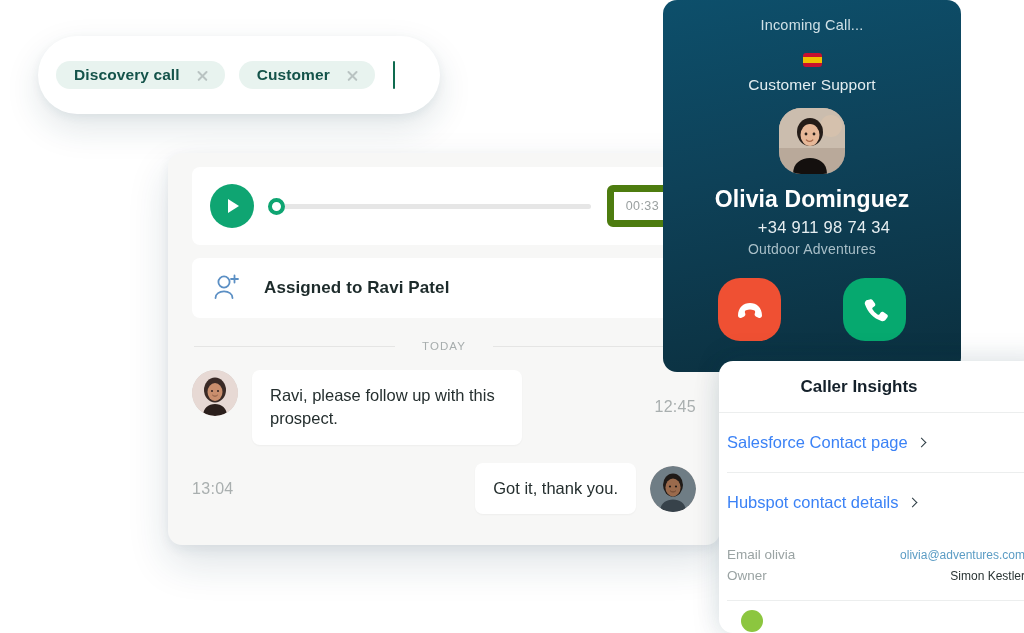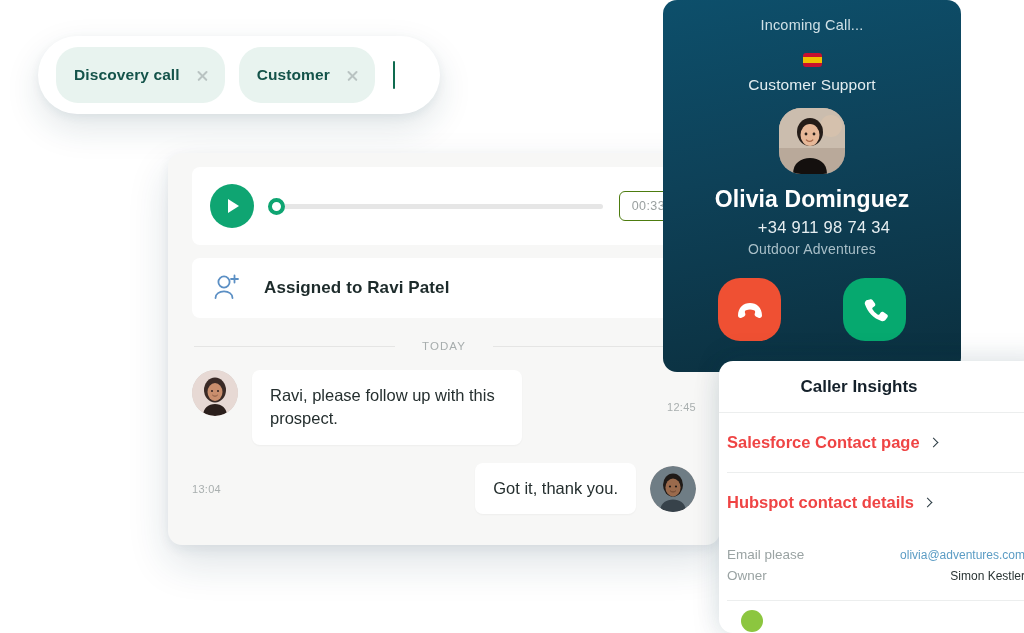--- a/index.html
+++ b/index.html
@@ -17,21 +17,21 @@
     width: 402px; height: 78px;
     background: #ffffff;
     border-radius: 39px;
     box-shadow: 0 14px 34px rgba(24,60,80,.13), 0 3px 10px rgba(24,60,80,.06);
     display: flex; align-items: center; padding: 0 18px;
   }
   .tag-pill {
     display: flex; align-items: center; gap: 16px;
     background: #e8f3ef;
     border-radius: 22px;
-    height: 56px; padding: 0 16px 0 18px;
+    height: 28px; padding: 0 16px 0 18px;
     margin-right: 14px;
   }
   .tag-pill .tag-label {
     font-size: 15.5px; font-weight: 600; color: #14534a; letter-spacing: .1px;
     white-space: nowrap;
   }
   .tag-x { width: 13px; height: 13px; position: relative; flex: none; cursor: pointer; }
   .tag-x::before, .tag-x::after {
     content: ""; position: absolute; left: 0; top: 6px;
     width: 13px; height: 1.6px; background: #b9c3c2; border-radius: 1px;
@@ -72,21 +72,21 @@
   .seek-wrap { flex: 1; display: flex; align-items: center; margin: 0 16px 0 14px; position: relative; }
   .seek-knob {
     width: 17px; height: 17px; border-radius: 50%;
     border: 4.5px solid #0fa572; background: #ffffff; flex: none; cursor: pointer;
     position: relative; z-index: 2;
   }
   .seek-track {
     flex: 1; height: 5px; background: #e6e6e6; border-radius: 3px; margin-left: -3px;
   }
   .dur-pill {
-    border: 1px solid #4d7c0f; border-radius: 6px;
+    border: 7px solid #4d7c0f; border-radius: 6px;
     padding: 7px 12px; font-size: 12.5px; color: #9aa0a0; letter-spacing: .4px;
     background: #fff; flex: none;
   }
   .assign-row {
     background: #ffffff; height: 60px; margin: 13px 24px 0 24px;
     border-radius: 8px; display: flex; align-items: center; padding: 0 18px;
     cursor: pointer;
   }
   .assign-icon { width: 34px; height: 34px; flex: none; }
   .assign-label {
@@ -110,21 +110,21 @@
     width: 46px; height: 46px; border-radius: 50%; flex: none; overflow: hidden;
     background: #d8cfcb;
   }
   .bubble {
     background: #ffffff; border-radius: 8px; padding: 14px 18px;
     font-size: 16.5px; line-height: 1.42; color: #252f2f; max-width: 270px;
     box-shadow: 0 1px 2px rgba(0,0,0,.04);
   }
   .msg-row.left .bubble { margin-left: 14px; }
   .msg-row.right .bubble { margin-right: 14px; white-space: nowrap; }
-  .msg-time { font-size: 11px; color: #a9afaf; letter-spacing: .3px; }
+  .msg-time { font-size: 16px; color: #a9afaf; letter-spacing: .3px; }
   .msg-row.left .msg-time { margin-left: auto; align-self: center; padding-left: 14px; }
   .msg-row.right .msg-time { margin-right: auto; }
 
   
   .call-panel {
     position: absolute; left: 663px; top: 0px;
     width: 298px; height: 372px;
     background: linear-gradient(170deg, #0d4f6b 0%, #0e4158 45%, #0b2f3e 100%);
     border-radius: 14px;
     overflow: hidden;
@@ -178,21 +178,21 @@
   .insights-title {
     text-align: center; font-size: 17px; font-weight: 700; color: #14202a;
     padding: 16px 0 15px 0; border-bottom: 1px solid #eceeee;
     margin-left: -50px;
   }
   .ins-link-row {
     display: flex; align-items: center; gap: 10px;
     padding: 20px 0 20px 0; margin-left: 8px;
     border-bottom: 1px solid #eceeee; cursor: pointer;
   }
-  .ins-link-row .txt { font-size: 16.5px; font-weight: 700; color: #ef4444; }
+  .ins-link-row .txt { font-size: 16.5px; font-weight: 400; color: #3b82f6; }
   .ins-chev {
     width: 7px; height: 7px;
     border-right: 1.8px solid #2a3a42; border-top: 1.8px solid #2a3a42;
     transform: rotate(45deg);
   }
   .kv-list { padding: 12px 24px 0 8px; }
   .kv {
     display: flex; justify-content: space-between; align-items: center;
     padding: 3px 0;
   }
@@ -352,21 +352,21 @@
       <span class="ins-chev"></span>
     </div>
 
     <div class="ins-link-row" style="border-bottom:none;">
       <span class="txt">Hubspot contact details</span>
       <span class="ins-chev"></span>
     </div>
 
     <div class="kv-list">
       <div class="kv">
-        <span class="k">Email please</span>
+        <span class="k">Email olivia</span>
         <span class="v link">olivia@adventures.com</span>
       </div>
       <div class="kv">
         <span class="k">Owner</span>
         <span class="v">Simon Kestler</span>
       </div>
     </div>
 
     <div class="ins-footer-sep"></div>
     <div class="green-chip"></div>

